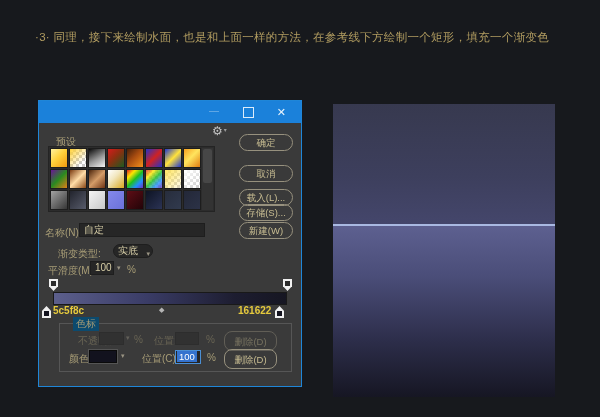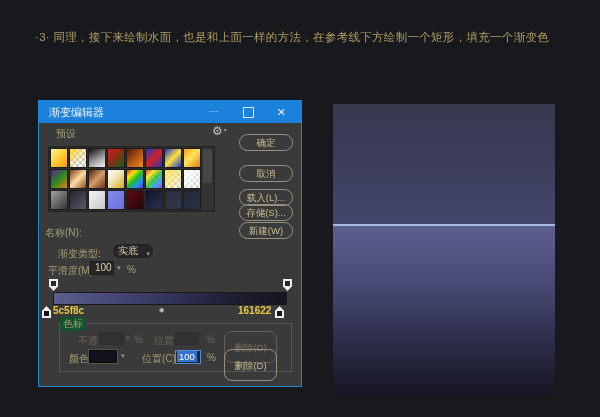--- a/index.html
+++ b/index.html
@@ -13,21 +13,21 @@
   
   .dialog{position:absolute;left:38px;top:100px;width:264px;height:287px;
           background:#3a3a3a;border:1px solid #1f86d8;box-sizing:border-box;
           font-size:10px;color:#a89d76;}
   .titlebar{position:absolute;left:0;top:0;width:100%;height:22px;background:#1b81da;}
   .title{position:absolute;left:10px;top:0;line-height:22px;font-size:11px;color:#eaf4fc;}
   .min{position:absolute;right:82px;top:0;line-height:20px;color:#bcd9f2;opacity:.55;font-size:10px;}
   .maxbox{position:absolute;right:47px;top:6px;width:9px;height:9px;border:1.5px solid #dcecfa;}
   .close{position:absolute;right:15px;top:0;line-height:22px;font-size:11px;color:#eaf4fc;}
 
-  .presets-label{position:absolute;left:17px;top:26px;}
+  .presets-label{position:absolute;left:17px;top:34px;}
   .gear{position:absolute;left:173px;top:23px;font-size:12px;color:#c2c2c2;}
   .gear:after{content:"▾";font-size:6px;color:#9a9a9a;margin-left:1px;vertical-align:3px;}
 
   .presets-panel{position:absolute;left:9px;top:45px;width:167px;height:66px;
                  background:#2c2c2c;border:1px solid #242424;box-sizing:border-box;}
   .swatch-grid{position:absolute;left:1px;top:1px;width:152px;height:63px;
                display:flex;flex-wrap:wrap;}
   .swatch{width:18px;height:20px;margin:0 1px 1px 0;box-sizing:border-box;border:1px solid #1d1d1d;}
   .pscroll{position:absolute;right:1px;top:1px;width:11px;height:62px;background:#333333;}
   .pthumb{position:absolute;left:1px;top:1px;width:9px;height:34px;background:#474747;border-radius:2px;}
@@ -63,27 +63,27 @@
          clip-path:polygon(50% 0,100% 40%,100% 100%,0 100%,0 40%);}
   .cstop i{position:absolute;left:2px;top:5px;width:5px;height:5px;background:#14141f;}
   .c-left{left:3px}.c-right{left:236px}
   .hex{position:absolute;top:204px;font-size:10px;font-weight:bold;color:#e6ca3d;}
   .hx-left{left:14px}.hx-right{left:199px}
   .mid-diamond{position:absolute;left:120px;top:205px;font-size:7px;color:#b5b5b5;}
 
   
   .grp{position:absolute;left:20px;top:222px;width:233px;height:49px;
        border:1px solid #565656;box-sizing:border-box;}
-  .legend{position:absolute;left:0;top:-7px;background:#14532d;padding:0 3px;color:#a89d76;font-family:Liberation Mono, monospace;}
+  .legend{position:absolute;left:13px;top:-7px;background:#0c4a6e;padding:0 3px;color:#a89d76;font-family:Liberation Mono, monospace;}
   .grow{position:absolute;left:0;top:0;width:100%;}
   .r-dis{opacity:.42;}
   .g-lbl{position:absolute;white-space:nowrap;}
   .g-field{position:absolute;background:#252525;border:1px solid #1d1d1d;box-sizing:border-box;
            height:13px;color:#cfc49c;font-size:9.5px;line-height:11px;padding:0 3px;}
-  .g-btn{position:absolute;height:32px;width:53px;box-sizing:border-box;border:1px solid #97917e;
+  .g-btn{position:absolute;height:20px;width:53px;box-sizing:border-box;border:1px solid #97917e;
          border-radius:8px;background:transparent;color:#c8bd92;font-size:9.5px;line-height:13px;
          text-align:center;font-family:"Liberation Sans",sans-serif;padding:0;}
   
   .l-op{left:18px;top:10px}.f-op{left:39px;top:8px;width:25px}
   .c-op{left:66px;top:10px}.u-op{left:74px;top:10px}
   .l-pos1{left:94px;top:10px}.f-pos1{left:115px;top:8px;width:24px}.u-pos1{left:146px;top:10px}
   .d-btn1{left:164px;top:7px}
   
   .l-col{left:9px;top:28px}
   .f-col{left:29px;top:26px;width:28px;height:13px;position:absolute;background:#12121e;
@@ -107,21 +107,20 @@
 
 <div class="page">
 
   <div class="intro">
     <div>·3· 同理，接下来绘制水面，也是和上面一样的方法，在参考线下方绘制一个矩形，填充一个渐变色</div>
   </div>
 
   <div class="dialog">
 
     <div class="titlebar" style="background: rgb(27, 129, 218);">
-      <span class="title">渐变编辑器</span>
       <span class="min">—</span>
       <span class="maxbox"></span>
       <span class="close">✕</span>
     </div>
 
     <div class="presets-label">预设</div>
     <div class="gear">⚙</div>
 
     <div class="presets-panel">
       <div class="swatch-grid">
@@ -155,20 +154,21 @@
       </div>
     </div>
 
     <button class="pbtn b-ok">确定</button>
     <button class="pbtn b-cancel">取消</button>
     <button class="pbtn b-load">载入(L)...</button>
     <button class="pbtn b-save">存储(S)...</button>
     <button class="pbtn b-new">新建(W)</button>
 
     <span class="lbl l-name">名称(N):</span>
+    <div class="field f-name">自定</div>
 
     <span class="lbl l-type">渐变类型:</span>
     <div class="field f-type">
       <span>实底</span>
       <span class="chev">▾</span>
     </div>
 
     <span class="lbl l-smooth">平滑度(M):</span>
     <div class="field f-smooth">100</div>
     <span class="lbl c-smooth chev">▾</span>

